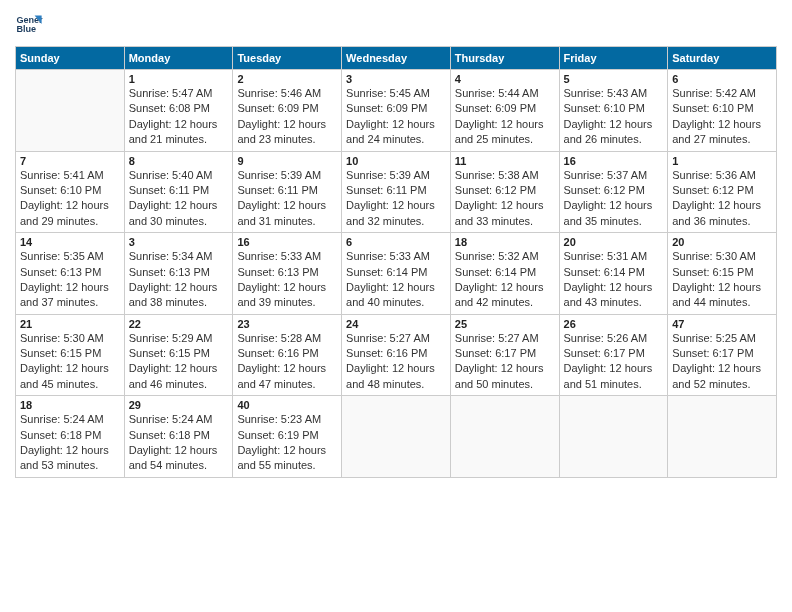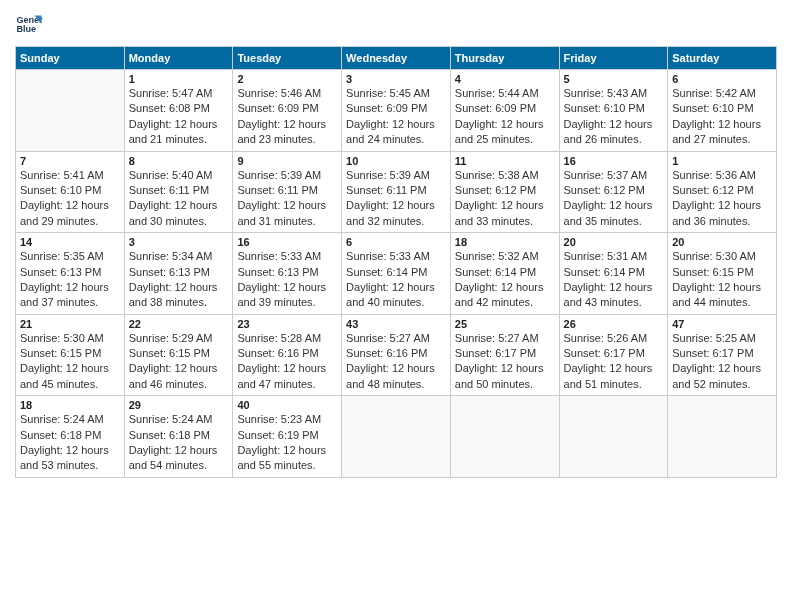--- a/index.html
+++ b/index.html
@@ -204,21 +204,21 @@
           </td>
           <td>
             <span class="day-number">22</span>
             <div class="day-info">Sunrise: 5:29 AM<br>Sunset: 6:15 PM<br>Daylight: 12 hours and 46 minutes.</div>
           </td>
           <td>
             <span class="day-number">23</span>
             <div class="day-info">Sunrise: 5:28 AM<br>Sunset: 6:16 PM<br>Daylight: 12 hours and 47 minutes.</div>
           </td>
           <td>
-            <span class="day-number">43</span>
+            <span class="day-number">24</span>
             <div class="day-info">Sunrise: 5:27 AM<br>Sunset: 6:16 PM<br>Daylight: 12 hours and 48 minutes.</div>
           </td>
           <td>
             <span class="day-number">25</span>
             <div class="day-info">Sunrise: 5:27 AM<br>Sunset: 6:17 PM<br>Daylight: 12 hours and 50 minutes.</div>
           </td>
           <td>
             <span class="day-number">26</span>
             <div class="day-info">Sunrise: 5:26 AM<br>Sunset: 6:17 PM<br>Daylight: 12 hours and 51 minutes.</div>
           </td>

